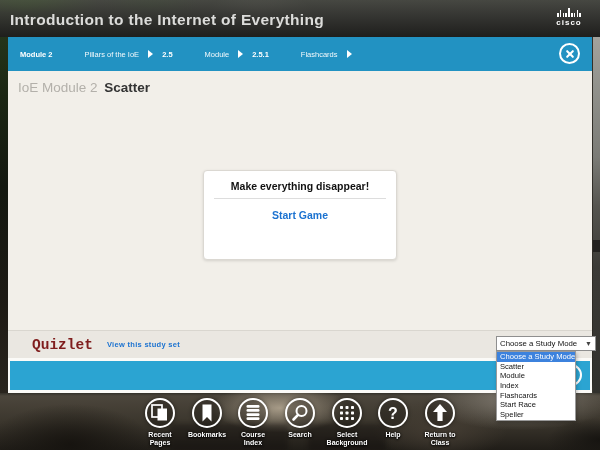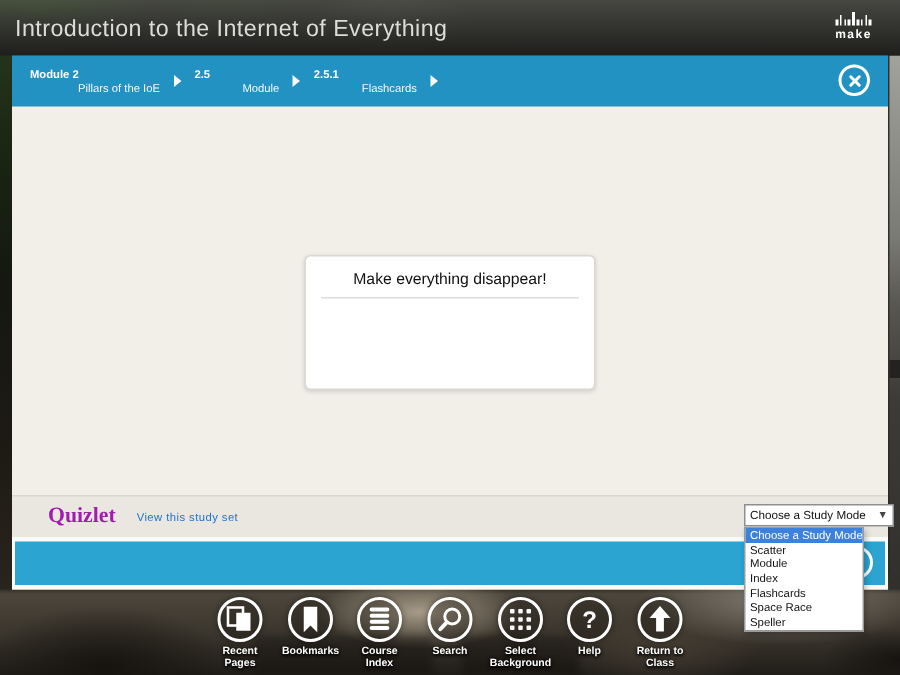--- a/index.html
+++ b/index.html
@@ -22,62 +22,62 @@
   .photo-left{position:absolute;left:0;top:37px;width:8px;height:356px;z-index:4;
     background:linear-gradient(180deg,#24341a 0,#1b2613 60px,#141810 150px,#1d1a14 260px,#29241d 356px);}
   .photo-right{position:absolute;right:0;top:37px;width:7px;height:356px;z-index:4;
     background:linear-gradient(180deg,#a2a29c 0,#7b7b76 120px,#55544f 170px,#3c3b37 230px,#31302c 356px);}
   .photo-notch{position:absolute;right:0;top:203px;width:7px;height:12px;background:#232220;z-index:5;}
 
   
   .titlebar{position:absolute;left:0;top:0;width:600px;height:37px;z-index:15;
     background:linear-gradient(180deg,rgba(92,92,88,.55) 0%,rgba(58,58,55,.88) 35%,rgba(30,30,28,.97) 100%);}
   .titlebar .app-title{position:absolute;left:10px;top:0;line-height:40px;
-    font-size:15.5px;letter-spacing:.3px;color:#dcdcda;font-weight:400;}
+    font-size:15.5px;letter-spacing:.3px;color:#dcdcda;font-weight:700;}
   .cisco{position:absolute;right:10px;top:7px;width:42px;text-align:center;}
   .cisco-bars{display:flex;justify-content:center;align-items:flex-end;gap:1.2px;height:10px;}
   .cisco-bars i{display:block;width:1.6px;background:#fff;}
   .cisco-word{font-size:8px;font-weight:bold;color:#fff;letter-spacing:1px;margin-top:1px;}
 
   
   .panel{position:absolute;left:8px;top:37px;width:584px;height:356px;z-index:10;
     background:#f2efe9;display:flex;flex-direction:column;}
 
   
   .breadcrumb{height:34px;background:#2292c2;display:flex;align-items:center;
     padding:0 12px;gap:9px;color:#fff;position:relative;flex:none;}
-  .crumb{display:flex;flex-direction:column;justify-content:center;}
+  .crumb{display:flex;flex-direction:row;justify-content:center;}
   .crumb .code{font-size:7.5px;font-weight:bold;line-height:9px;}
   .crumb .sub{font-size:7.5px;line-height:9px;opacity:.95;margin-left:32px;}
   .crumb-arrow{width:0;height:0;border-left:5px solid #fff;
     border-top:4px solid transparent;border-bottom:4px solid transparent;flex:none;}
   .close-btn{position:absolute;right:12px;top:6px;width:21px;height:21px;border:2px solid #fff;
     border-radius:50%;box-sizing:border-box;cursor:pointer;}
   .close-btn span{position:absolute;left:3.5px;top:7.5px;width:10px;height:2px;background:#fff;border-radius:1px;}
   .close-btn .x1{transform:rotate(45deg);} .close-btn .x2{transform:rotate(-45deg);}
 
   
   .content{flex:1;position:relative;}
   .page-heading{position:absolute;left:10px;top:9px;font-size:13.5px;}
   .page-heading .muted{color:#b3b0aa;}
   .page-heading .strong{color:#333;font-weight:600;margin-left:3px;}
 
   .game-card{position:absolute;left:195px;top:99px;width:194px;height:90px;background:#fff;
     border:1px solid #dbd8d2;border-radius:4px;box-shadow:0 1px 3px rgba(0,0,0,.13);
     text-align:center;box-sizing:border-box;}
-  .game-card .gc-title{margin-top:9px;font-size:10.5px;font-weight:normal;color:#111;}
+  .game-card .gc-title{margin-top:9px;font-size:10.5px;font-weight:bold;color:#111;}
   .game-card .gc-divider{border-top:1px solid #ddd;margin:6px 10px 0;}
   .game-card .gc-body{margin-top:7px;font-size:8.5px;color:#222;line-height:10px;}
   .game-card .gc-start{margin-top:10px;font-size:10.5px;font-weight:600;color:#1b72d0;cursor:pointer;}
 
   
   .quizlet-bar{height:28px;background:#eae7e1;border-top:1px solid #d9d6cf;flex:none;
     display:flex;align-items:center;padding-left:24px;box-sizing:border-box;}
-  .q-logo{font-family:Liberation Serif, serif;font-weight:bold;font-size:14.5px;color:#a21caf;}
-  .q-link{margin-left:14px;font-size:7.5px;font-weight:normal;color:#1b72d0;letter-spacing:.3px;cursor:pointer;}
+  .q-logo{font-family:Liberation Mono, monospace;font-weight:bold;font-size:14.5px;color:#7f1d1d;}
+  .q-link{margin-left:14px;font-size:7.5px;font-weight:bold;color:#1b72d0;letter-spacing:.3px;cursor:pointer;}
 
   
   .control-wrap{height:35px;background:#fbfaf7;padding:3px 2px;box-sizing:border-box;flex:none;}
   .control-bar{height:29px;background:#2ba4d2;position:relative;}
   .ring-btn{position:absolute;left:550px;top:3px;width:22px;height:22px;border:2.5px solid #fff;
     border-radius:50%;box-sizing:border-box;cursor:pointer;}
 
   
   .mode-select{position:absolute;left:496px;top:336px;width:100px;height:15px;z-index:55;
     background:#fff;border:1px solid #8f8f8f;box-sizing:border-box;display:flex;
@@ -119,21 +119,21 @@
         <i style="height:4px"></i>
           <i style="height:7px"></i>
           <i style="height:4px"></i>
         <i style="height:4px"></i>
           <i style="height:9px"></i>
           <i style="height:4px"></i>
         <i style="height:4px"></i>
           <i style="height:7px"></i>
           <i style="height:4px"></i>
       </div>
-      <div class="cisco-word">make</div>
+      <div class="cisco-word">cisco</div>
     </div>
   </div>
 
   <div class="panel">
 
     <div class="breadcrumb">
       <div class="crumb">
         <span class="code">Module 2</span>
         <span class="sub">Pillars of the IoE</span>
       </div>
@@ -148,24 +148,29 @@
         <span class="sub">Flashcards</span>
       </div>
       <div class="crumb-arrow"></div>
       <div class="close-btn">
           <span class="x1"></span>
           <span class="x2"></span>
         </div>
     </div>
 
     <div class="content">
+      <div class="page-heading">
+        <span class="muted">IoE Module 2</span>
+        <span class="strong">Scatter</span>
+      </div>
 
       <div class="game-card">
         <div class="gc-title">Make everything disappear!</div>
         <div class="gc-divider"></div>
+        <div class="gc-start">Start Game</div>
       </div>
     </div>
 
     <div class="quizlet-bar">
       <span class="q-logo">Quizlet</span>
       <span class="q-link">View this study set</span>
     </div>
 
     <div class="control-wrap">
       <div class="control-bar">
@@ -177,21 +182,21 @@
   <div class="mode-select">
     <span class="val">Choose a Study Mode</span>
     <span class="arr">▼</span>
   </div>
   <div class="mode-list">
     <div class="opt selected">Choose a Study Mode</div>
     <div class="opt">Scatter</div>
     <div class="opt">Module</div>
     <div class="opt">Index</div>
     <div class="opt">Flashcards</div>
-    <div class="opt">Space Race</div>
+    <div class="opt">Start Race</div>
     <div class="opt">Speller</div>
   </div>
 
   <div class="label-shadow" style="left:170px;top:424px;width:118px;height:26px;"></div>
   <div class="label-shadow" style="left:308px;top:424px;width:78px;height:26px;"></div>
 
   <div class="tb-item" style="left:125px;">
     <div class="tb-circle">
       <svg width="24" height="24" viewBox="-12 -12 24 24">
         <rect x="-8" y="-8" width="10" height="12" fill="none" stroke="#fff" stroke-width="1.7"></rect>

